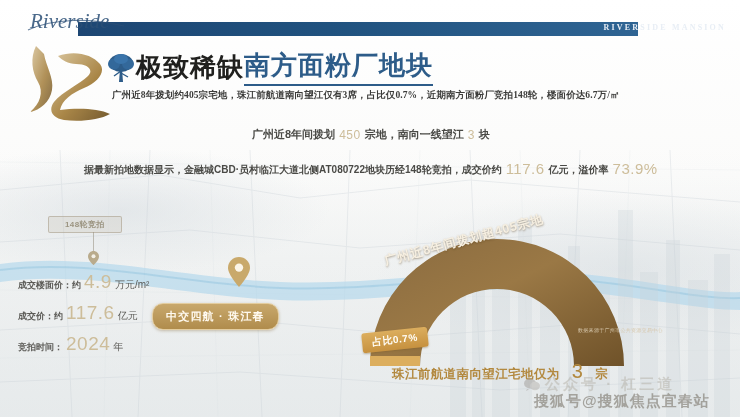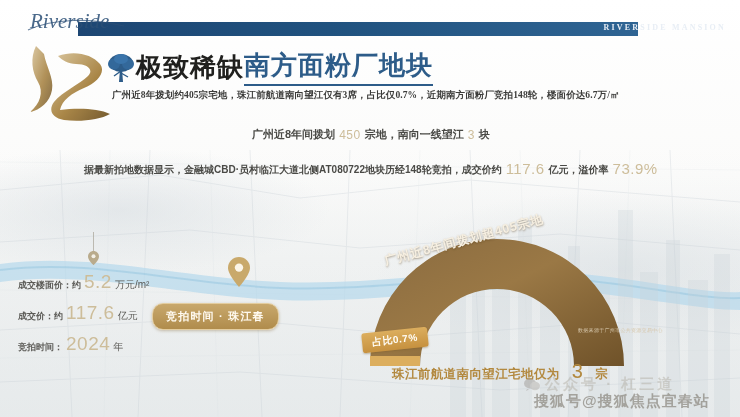--- a/index.html
+++ b/index.html
@@ -302,47 +302,48 @@
     <span>块</span>
   </div>
 
   <div class="stat-line two">
     <span>据最新拍地数据显示，金融城CBD·员村临江大道北侧AT080722地块历经148轮竞拍，成交价约</span>
     <span class="big-num sm">117.6</span>
     <span>亿元，溢价率</span>
     <span class="big-num sm">73.9%</span>
   </div>
 
+  <div class="tag-sub">148轮竞拍</div>
   <div class="tag-stem"></div>
   <svg class="map-pin" viewBox="0 0 11 14">
     <path d="M5.5 0 C2.5 0 0 2.4 0 5.4 C0 9.2 5.5 14 5.5 14 C5.5 14 11 9.2 11 5.4 C11 2.4 8.5 0 5.5 0 Z" fill="#b9ab8c"></path>
     <circle cx="5.5" cy="5.2" r="2" fill="#f4f1e8"></circle>
   </svg>
 
   <div class="kv k1">
     <span class="lbl">成交楼面价：约</span>
-    <span class="val">5.2</span>
+    <span class="val">4.9</span>
     <span class="unit">万元/m²</span>
   </div>
   <div class="kv k2">
     <span class="lbl">成交价：约</span>
     <span class="val">117.6</span>
     <span class="unit">亿元</span>
   </div>
   <div class="kv k3">
     <span class="lbl">竞拍时间：</span>
     <span class="val">2024</span>
     <span class="unit">年</span>
   </div>
 
   <svg class="proj-pin" viewBox="0 0 22 30">
     <path d="M11 0 C5 0 0 4.8 0 10.8 C0 18 11 30 11 30 C11 30 22 18 22 10.8 C22 4.8 17 0 11 0 Z" fill="#c9a96b"></path>
     <circle cx="11" cy="10.6" r="4.2" fill="#fbf5e8"></circle>
   </svg>
-  <div class="proj-pill">竞拍时间 · 珠江春</div>
+  <div class="proj-pill">中交四航 · 珠江春</div>
 
   <svg class="arc-wrap" viewBox="0 0 290 175">
     <defs>
       <linearGradient id="arcg" x1="0" y1="0" x2="1" y2="1">
         <stop offset="0%" stop-color="#8a6b40"></stop>
         <stop offset="45%" stop-color="#9a7845"></stop>
         <stop offset="100%" stop-color="#6f5229"></stop>
       </linearGradient>
     </defs>
 

